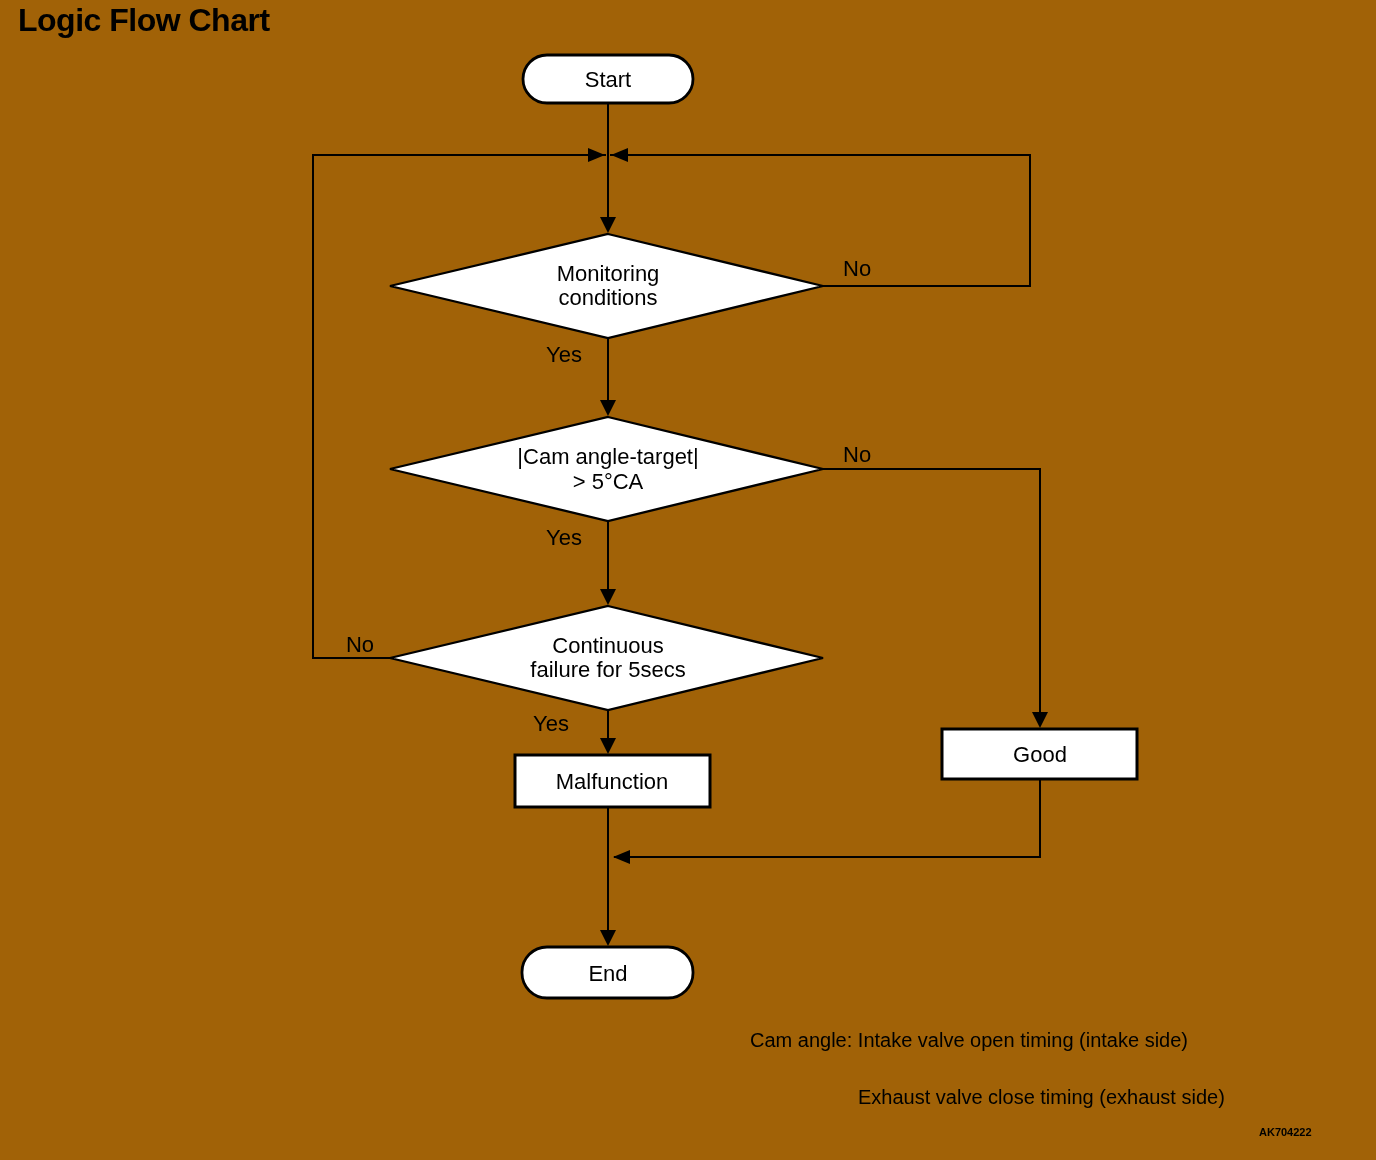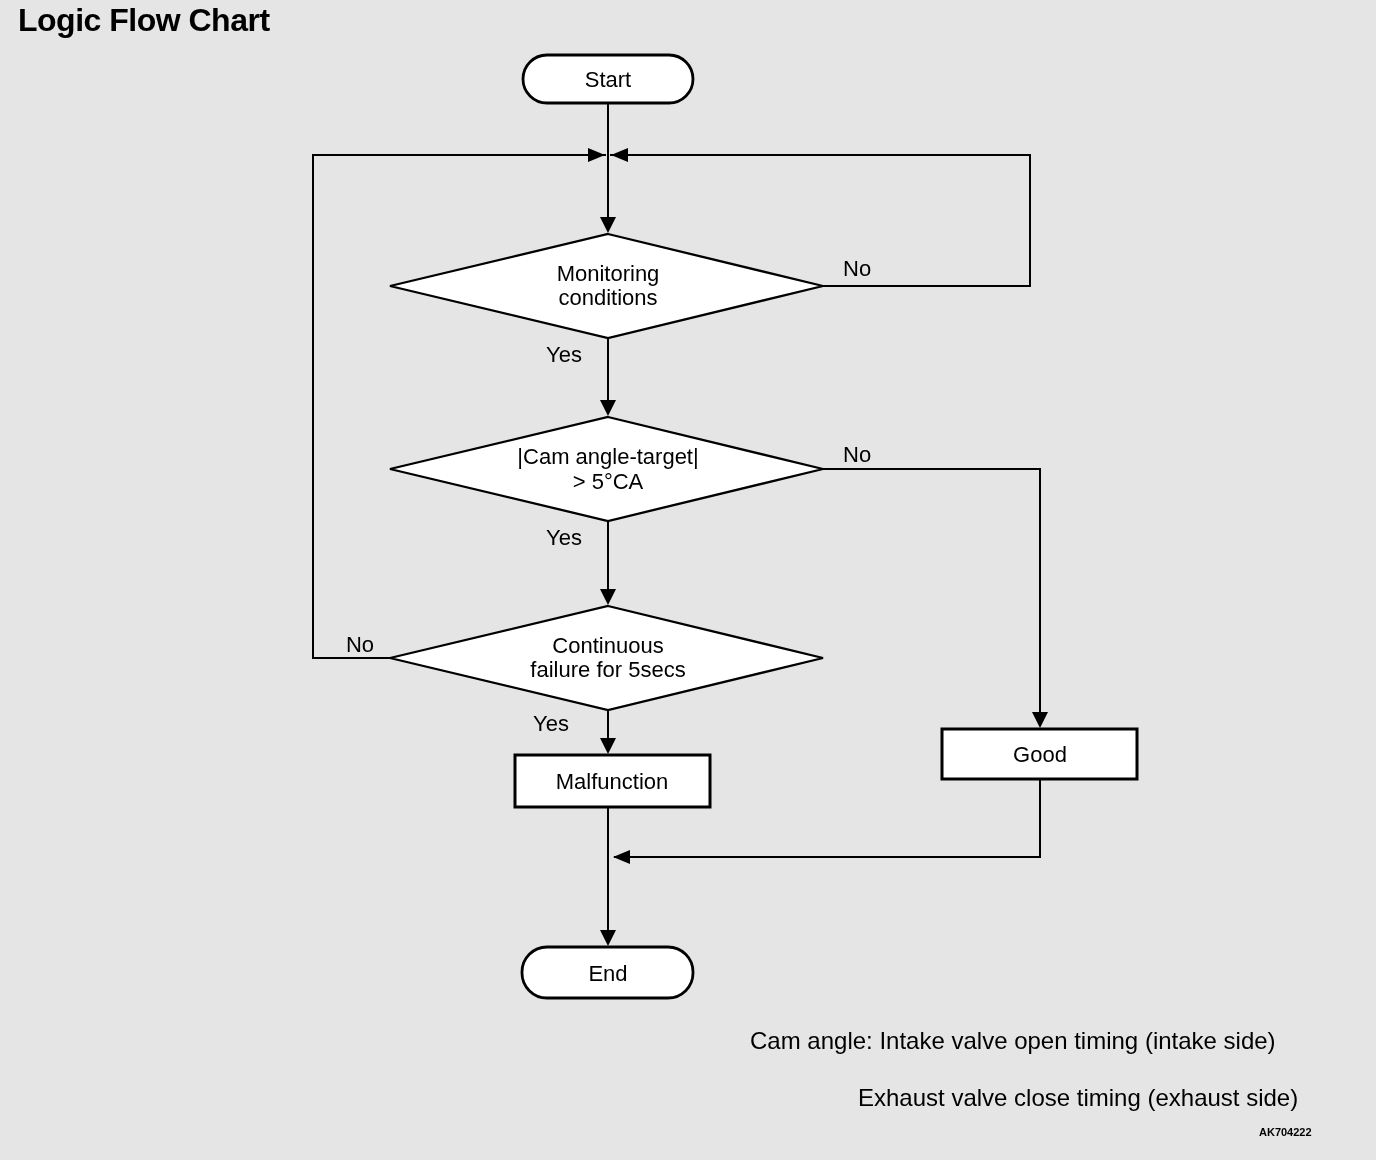--- a/index.html
+++ b/index.html
@@ -4,21 +4,21 @@
 <style>
   html, body {
     margin: 0;
     padding: 0;
     background: #ffffff;
   }
   .page {
     position: relative;
     width: 1376px;
     height: 1160px;
-    background: #e5e5e5;
+    background: #a16207;
     font-family: "Liberation Sans", "DejaVu Sans", sans-serif;
     color: #000;
     overflow: hidden;
   }
   .page-title {
     position: absolute;
     left: 18px;
     top: 2px;
     margin: 0;
     font-size: 32px;
@@ -55,21 +55,21 @@
     stroke: #000;
     stroke-width: 3;
   }
   .shape-decision {
     fill: #fff;
     stroke: #000;
     stroke-width: 2.3;
   }
   .footnote-line {
     position: absolute;
-    font-size: 24px;
+    font-size: 20px;
     line-height: 21px;
     white-space: nowrap;
     color: #000;
   }
   .footnote-line1 { left: 750px; top: 1030px; }
   .footnote-line2 { left: 858px; top: 1051px; margin-top: 36px; }
   .figure-code {
     position: absolute;
     left: 1259px;
     top: 1126px;

